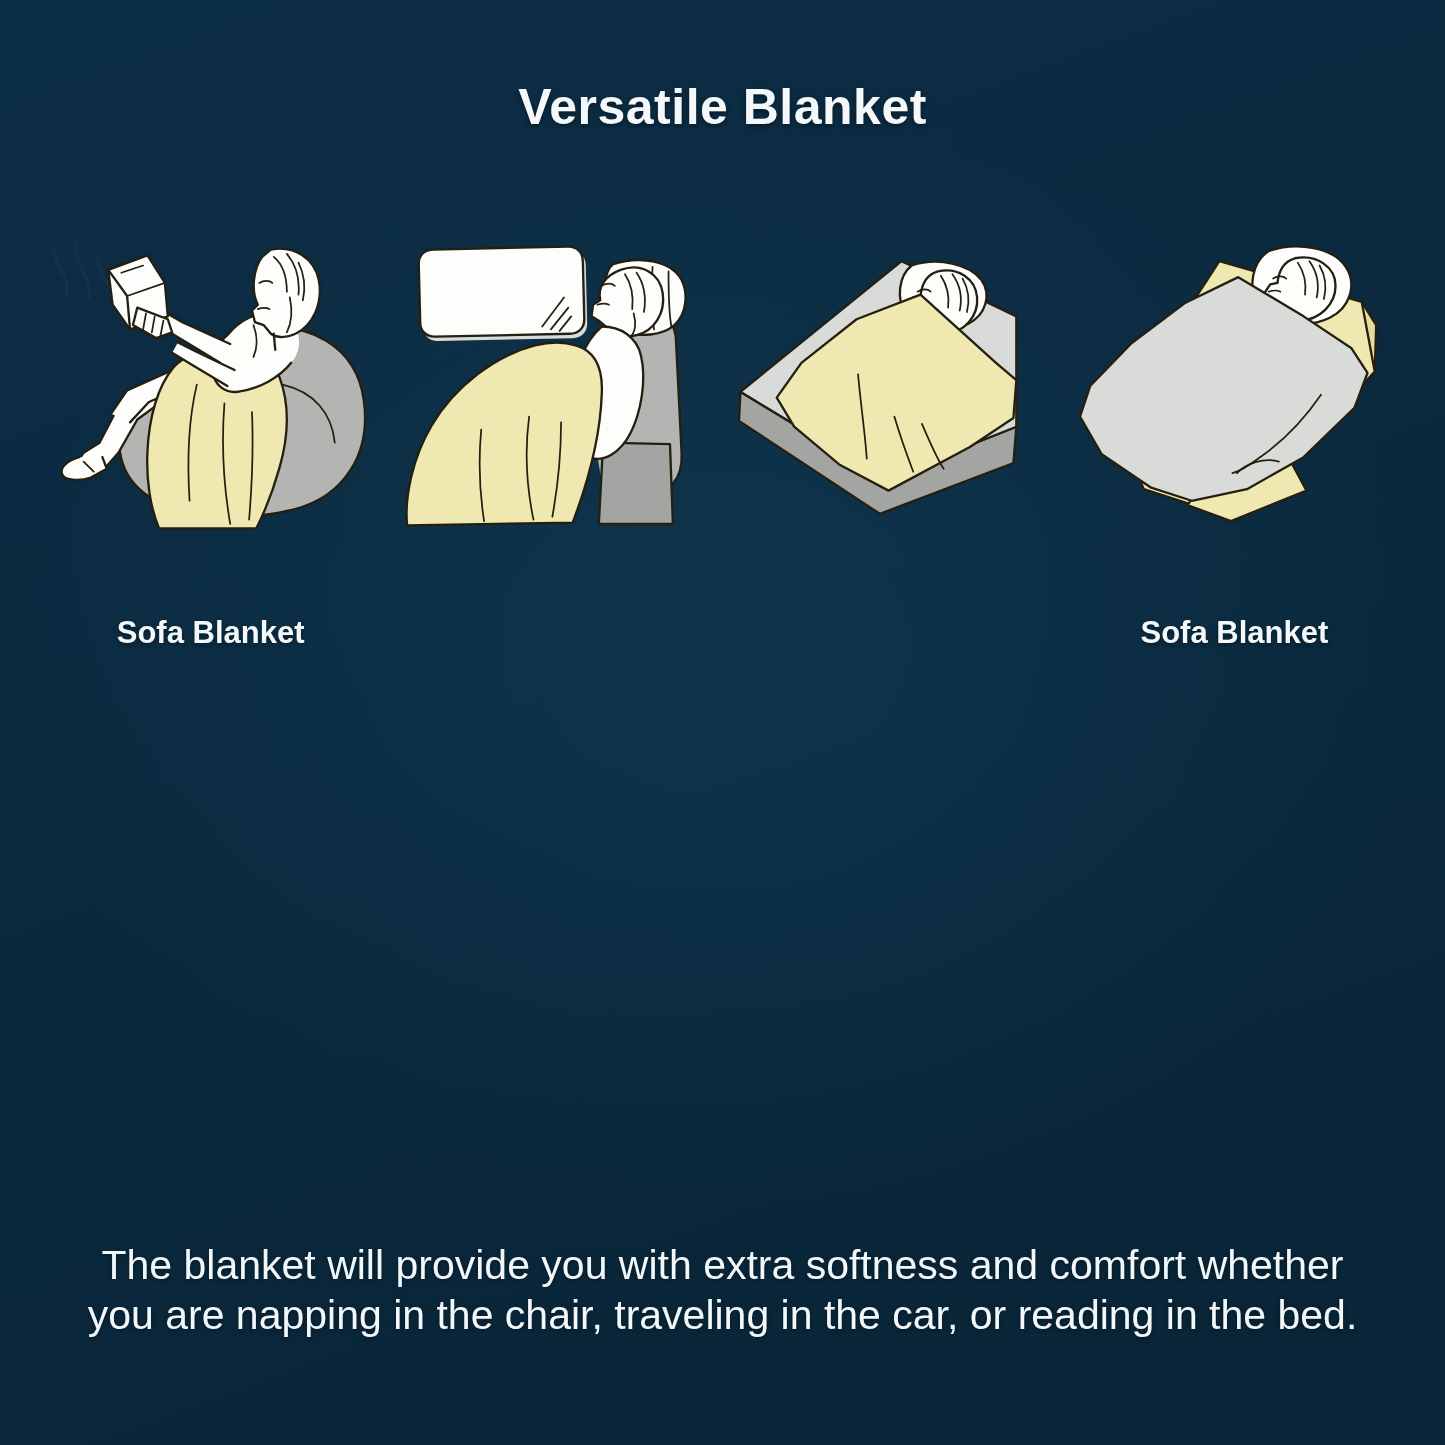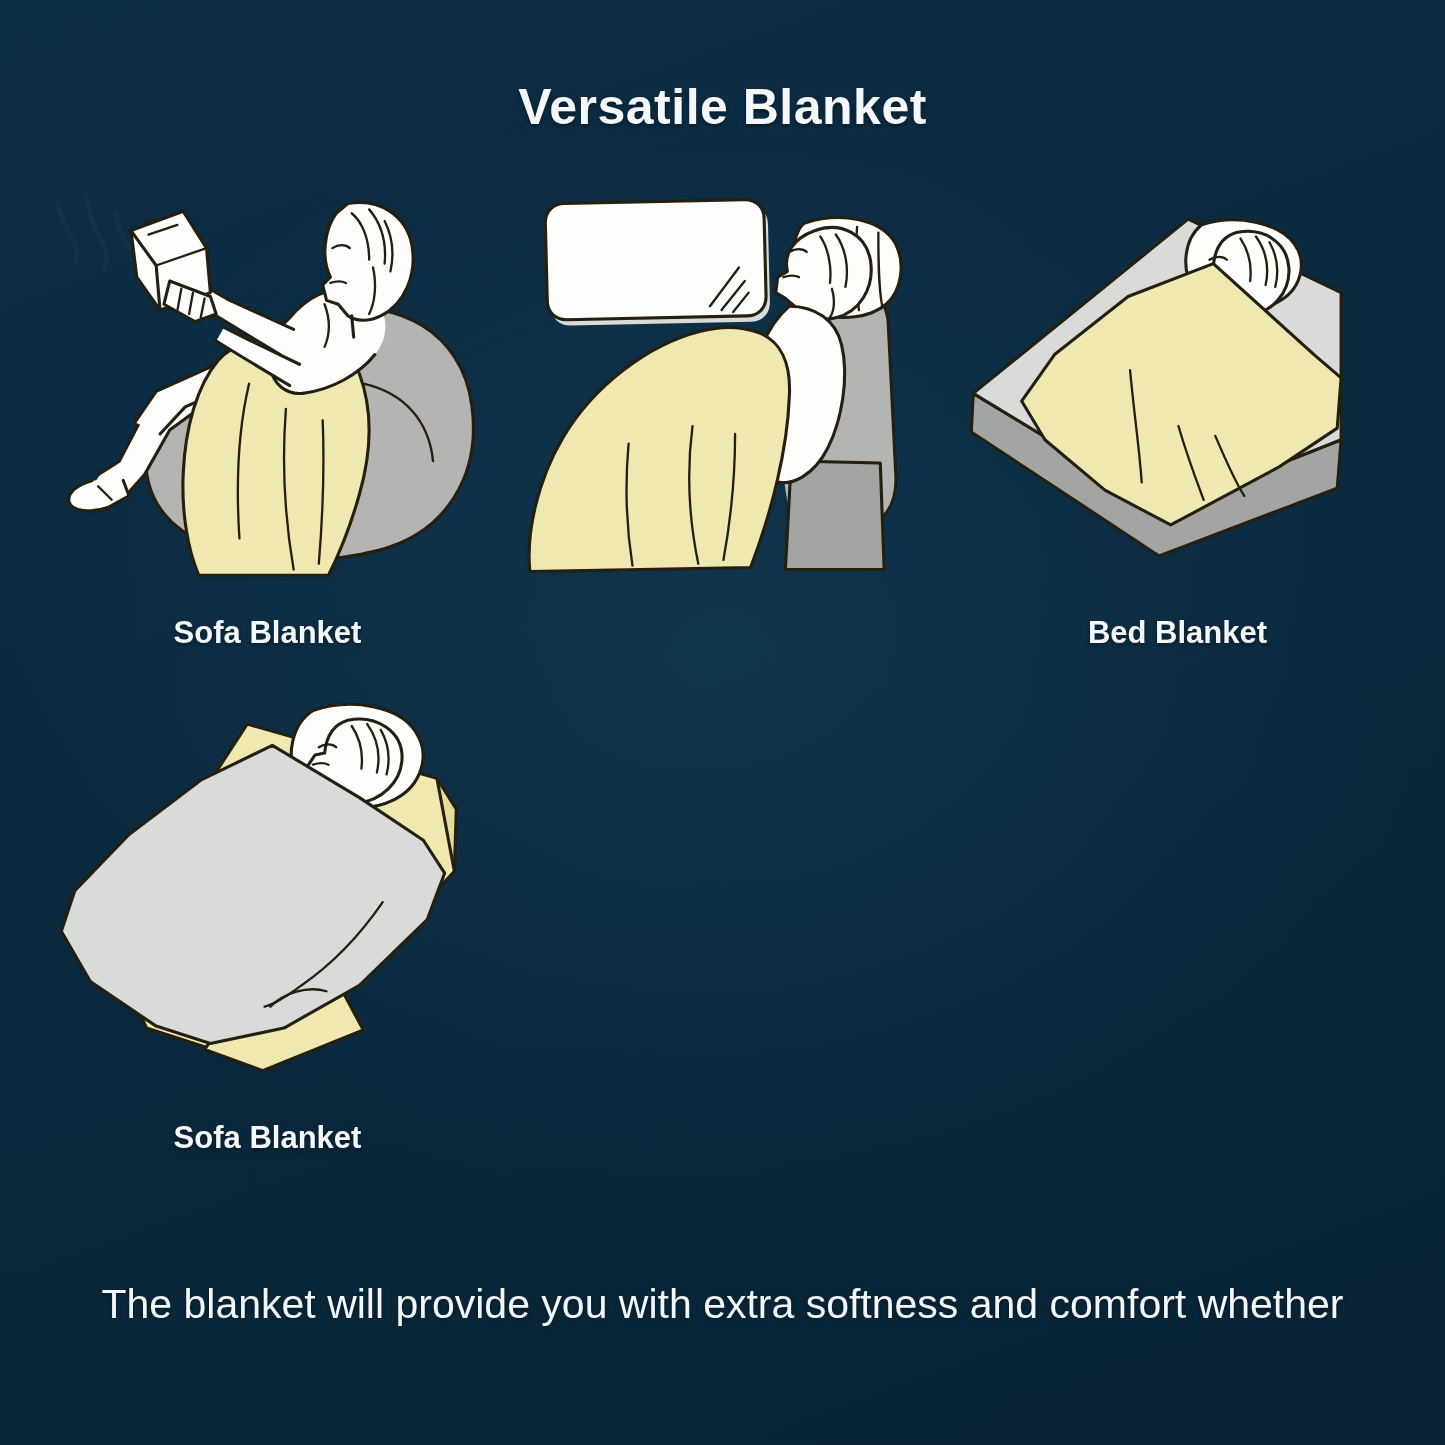--- a/index.html
+++ b/index.html
@@ -41,21 +41,21 @@
     text-shadow:0 2px 5px rgba(0,0,0,0.45);
   }
 
   
   .grid {
     position:absolute;
     top:175px; left:40px;
     width:1365px;
     height:1010px;
     display:grid;
-    grid-template-columns:1fr 1fr 1fr;
+    grid-template-columns:1fr 1fr 1fr 1fr;
     grid-template-rows:1fr 1fr;
   }
 
   .panel { position:relative; }
   .art {
     position:absolute;
     top:0; left:0; right:0;
     height:425px;
     display:flex;
     align-items:center;
@@ -79,21 +79,20 @@
     position:absolute;
     left:48px; right:48px;
     top:1240px;
     text-align:center;
     font-size:41px;
     line-height:1.22;
     font-weight:400;
     color:#f2f7fa;
     font-family:"Liberation Sans Narrow","Liberation Sans", sans-serif;
     text-shadow:0 1px 4px rgba(0,0,0,0.35);
-    margin-top:39px;
   }
 
   
   .ink   { stroke:#241f10; stroke-width:3.2; fill:none;
            stroke-linecap:round; stroke-linejoin:round; }
   .ink-t { stroke:#241f10; stroke-width:2.4; fill:none;
            stroke-linecap:round; stroke-linejoin:round; }
   .white { fill:#fdfdfb; }
   .grayL { fill:#d9dbd8; }
   .gray  { fill:#b4b5b2; }
@@ -466,21 +465,20 @@
                  L108 176
                  L184 116
                  Z"></path>
 
             <path class="ink-t" d="M186 192 C190 236 196 276 198 308"></path>
             <path class="ink-t" d="M236 250 C246 284 256 310 262 326"></path>
             <path class="ink-t" d="M274 260 C286 288 296 310 304 322"></path>
           </g>
         </svg>
       </div>
-      <div class="panel-label">Bed Blanket</div>
     </div>
 
     <div class="panel">
       <div class="art">
         <svg viewBox="0 0 470 420" preserveAspectRatio="xMidYMid meet">
 
           <g>
 
             <path class="yelD" d="M410 92 L430 124 L428 188 L330 258 L316 214 Z"></path>
             <path class="ink" d="M410 92 L430 124 L428 188 L330 258 L316 214 Z"></path>
@@ -560,15 +558,16 @@
           </g>
         </svg>
       </div>
       <div class="panel-label">Sofa Blanket</div>
     </div>
 
   </div>
 
   <div class="caption">
     <div>The blanket will provide you with extra softness and comfort whether</div>
+    <div>you are napping in the chair, traveling in the car, or reading in the bed.</div>
   </div>
 
 </div>
 
 </body></html>

